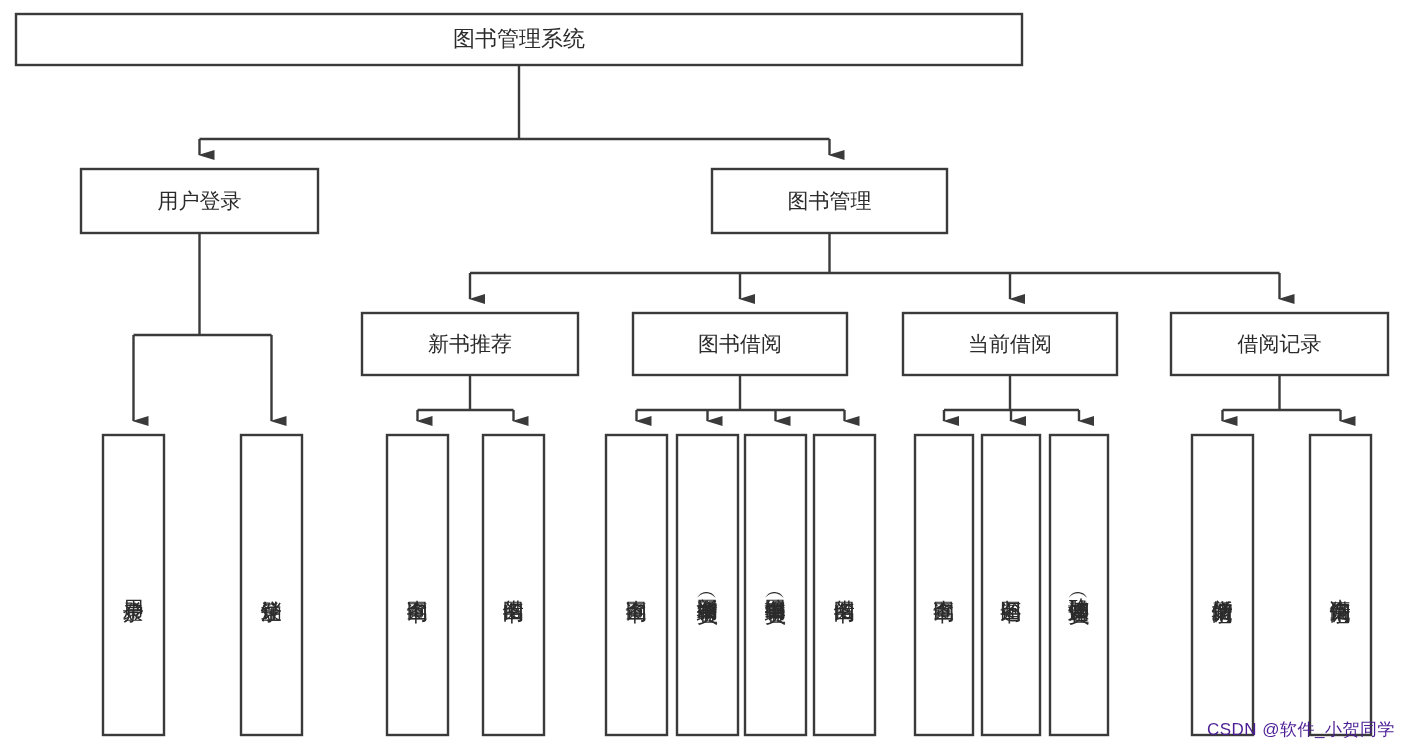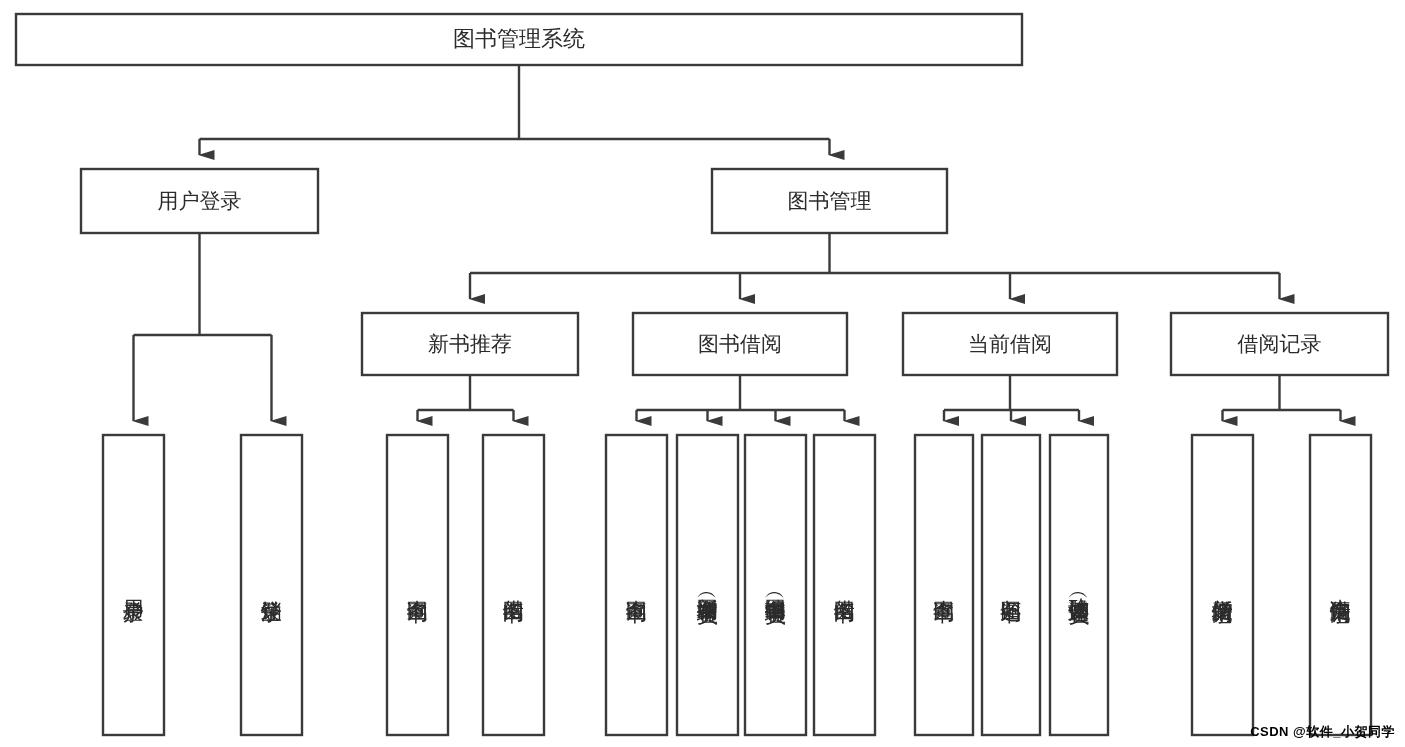--- a/index.html
+++ b/index.html
@@ -67,25 +67,24 @@
     color: #2b2b2b;
     letter-spacing: 1px;
     white-space: nowrap;
     text-align: center;
   }
   .watermark {
     position: absolute;
     right: 10px;
     bottom: 6px;
     font-family: "Liberation Sans", "DejaVu Sans", sans-serif;
-    font-size: 13px;
-    color: #000000;
+    font-size: 17px;
+    color: #4c1d95;
     letter-spacing: 0.5px;
     white-space: nowrap;
-    font-weight: bold;
   }
 </style>
 </head>
 <body>
 
 <div id="diagram-root">
 
   <svg class="diagram-canvas" viewBox="0 0 1405 747" xmlns="http://www.w3.org/2000/svg">
     <defs>
       <marker id="arrow" viewBox="0 0 12 16" refX="6" refY="15" markerWidth="12" markerHeight="16" orient="auto-start-reverse" markerUnits="userSpaceOnUse">

